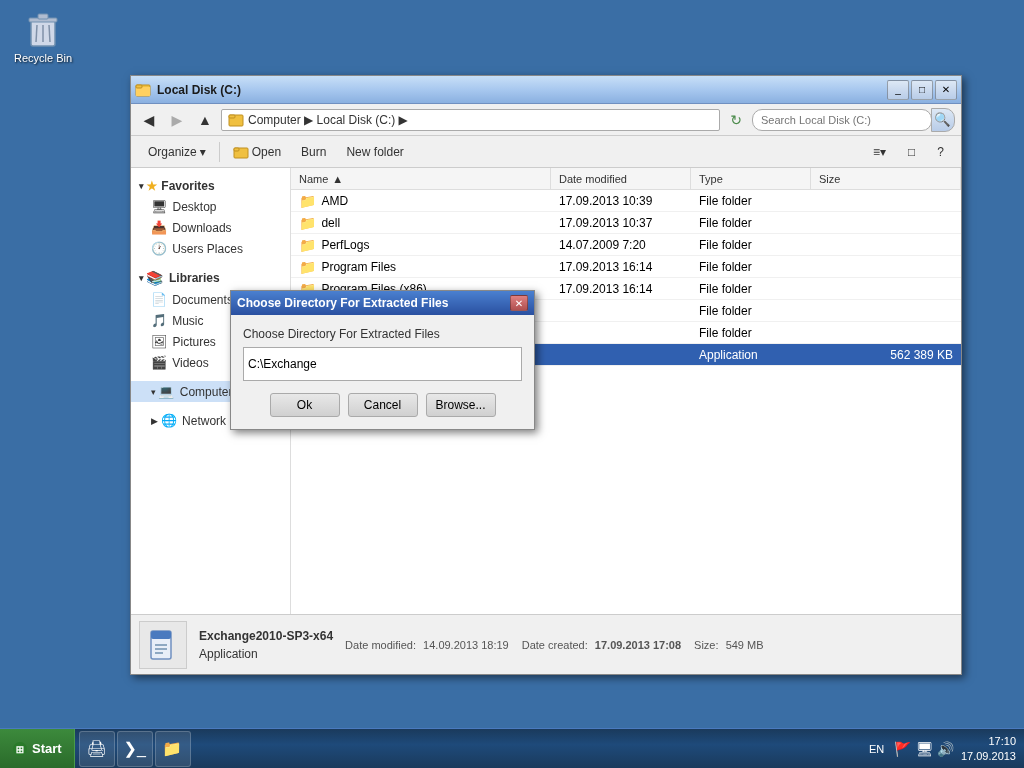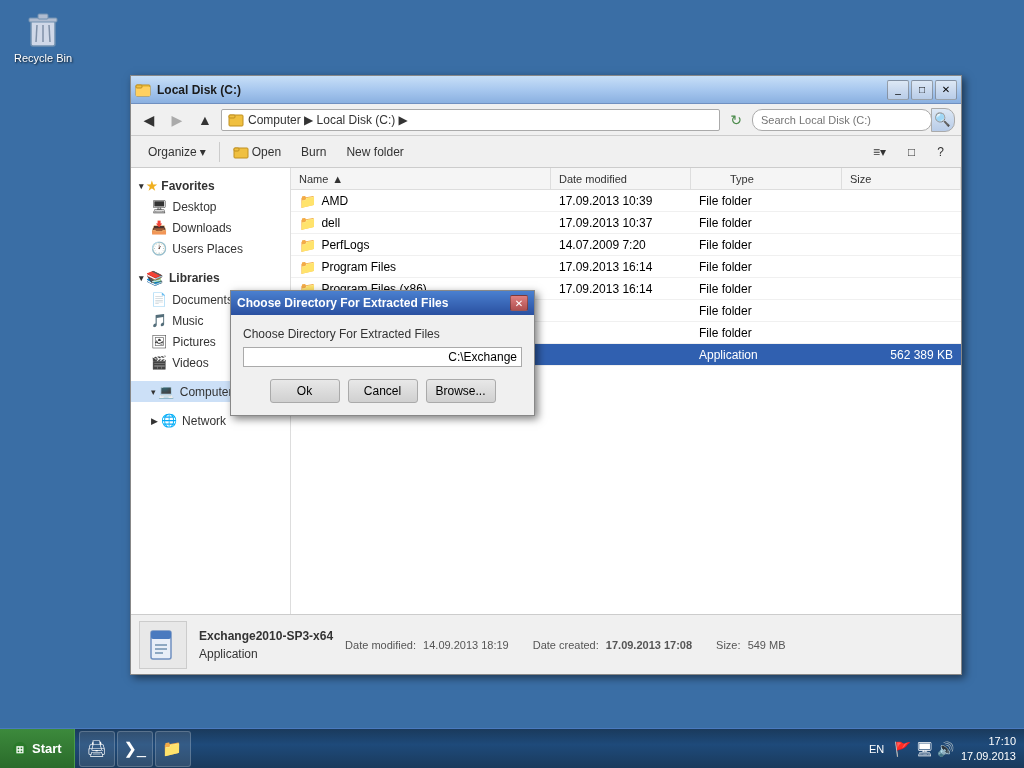--- a/index.html
+++ b/index.html
@@ -261,21 +261,21 @@
     .col-header {
       padding: 0 8px;
       font-size: 11px; color: #333;
       border-right: 1px solid #ddd;
       height: 100%;
       display: flex; align-items: center;
       cursor: pointer; user-select: none;
     }
     .col-header.name { width: 260px; }
     .col-header.date { width: 140px; }
-    .col-header.type { width: 120px; margin-left: 31px; }
+    .col-header.type { width: 120px; }
     .col-header.size { flex: 1; }
 
     
     .file-rows { overflow-y: auto; flex: 1; }
     .file-row {
       height: 22px;
       display: flex; align-items: center;
       border-bottom: 1px solid #f0f0f0;
       cursor: pointer;
     }
@@ -303,21 +303,21 @@
     }
     .status-icon {
       width: 48px; height: 48px;
       background: #e8e8e8;
       border: 1px solid #ccc;
       display: flex; align-items: center; justify-content: center;
       font-size: 24px; color: #4a7abf;
     }
     .status-info { display: flex; flex-direction: column; gap: 4px; }
     .status-name { font-size: 12px; font-weight: bold; color: #333; }
-    .status-details { font-size: 11px; color: #555; display: flex; gap: 24px; }
+    .status-details { font-size: 11px; color: #555; display: flex; gap: 13px; }
 
     
     .dialog-overlay {
       position: absolute;
       top: 0; left: 0; right: 0; bottom: 0;
       z-index: 50;
     }
     .dialog {
       position: absolute;
       top: 290px; left: 230px;
@@ -343,27 +343,26 @@
       font-size: 10px; color: white;
     }
     .dialog-body {
       padding: 12px;
     }
     .dialog-label {
       font-size: 12px; color: #333;
       margin-bottom: 6px;
     }
     .dialog-input {
-      width: 100%; height: 20px;
+      width: 100%; height: 34px;
       border: 1px solid #aaa;
       background: white;
       padding: 0 4px;
       font-size: 12px;
       margin-bottom: 12px;
-      text-align: right;
     }
     .dialog-buttons {
       display: flex; justify-content: center; gap: 8px;
     }
     .dialog-btn {
       width: 70px; height: 24px;
       background: linear-gradient(to bottom, #e8e8e8, #d0d0d0);
       border: 1px solid #aaa;
       border-radius: 3px;
       cursor: pointer;

